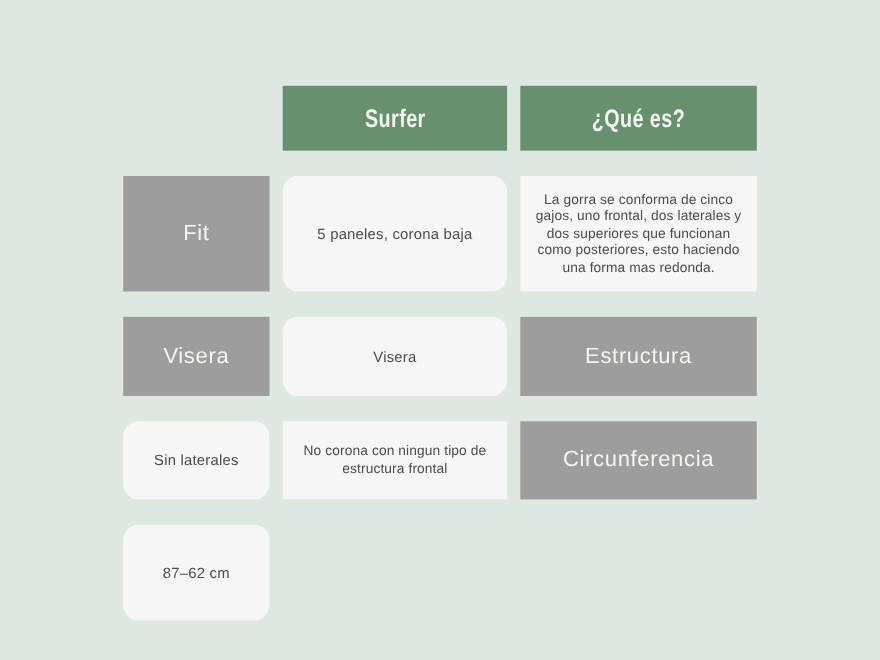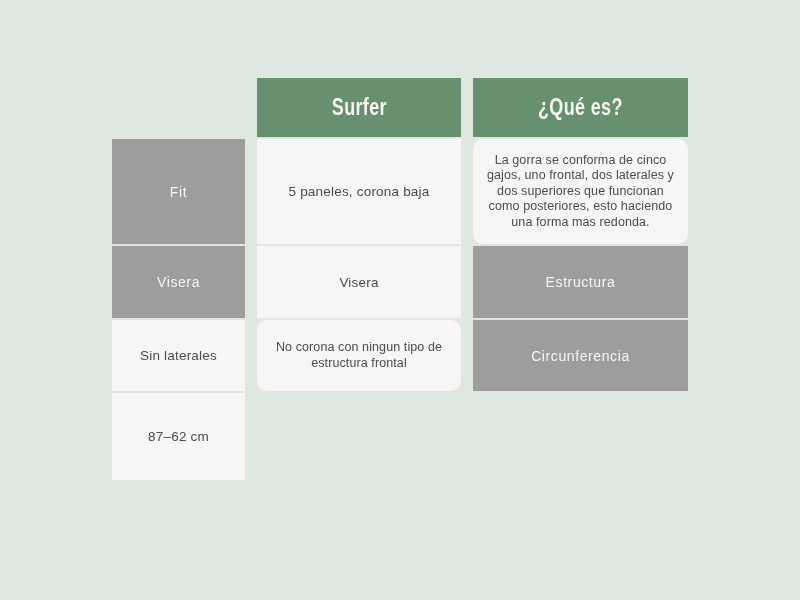--- a/index.html
+++ b/index.html
@@ -13,21 +13,21 @@
     position: relative;
     width: 800px; height: 600px;
     background: var(--page-background, #dee8e0);
   }
   .table-grid {
     position: absolute;
     left: 112px; top: 78px;
     display: grid;
     grid-template-columns: 133px 204px 215px;
     grid-template-rows: 59px 105px 72px 71px 87px;
-    gap: 2px 12px;
+    gap: 23px 12px;
   }
   .cell {
     display: flex;
     align-items: center;
     justify-content: center;
     text-align: center;
     box-sizing: border-box;
   }
   .header-cell {
     background: var(--header-background, #67906f);
@@ -38,38 +38,38 @@
     font-weight: 700;
     letter-spacing: 0.5px;
     transform: scaleX(0.78);
     transform-origin: center;
     white-space: nowrap;
   }
   .spacer-cell { background: transparent; }
   .label-cell {
     background: var(--label-background, #9d9d9d);
     color: var(--label-text, #f5f5f2);
-    font-size: 14px;
+    font-size: 20px;
     letter-spacing: 0.6px;
   }
   .value-cell {
     background: var(--cell-background, #f5f6f5);
     color: var(--cell-text, #4c4c4c);
     font-size: 13.5px;
     letter-spacing: 0.2px;
     padding: 5px 12px;
+    border-radius: 14px;
   }
   .desc-cell {
     background: var(--cell-background, #f5f6f5);
     color: var(--cell-text, #4c4c4c);
     font-size: 12.5px;
     line-height: 15.5px;
     letter-spacing: 0.1px;
     padding: 6px 10px;
-    border-radius: 10px;
   }
 </style>
 </head>
 <body>
 
 <div class="canvas">
   <div class="table-grid">
 
     <div class="cell spacer-cell"></div>
     <div class="cell header-cell">

